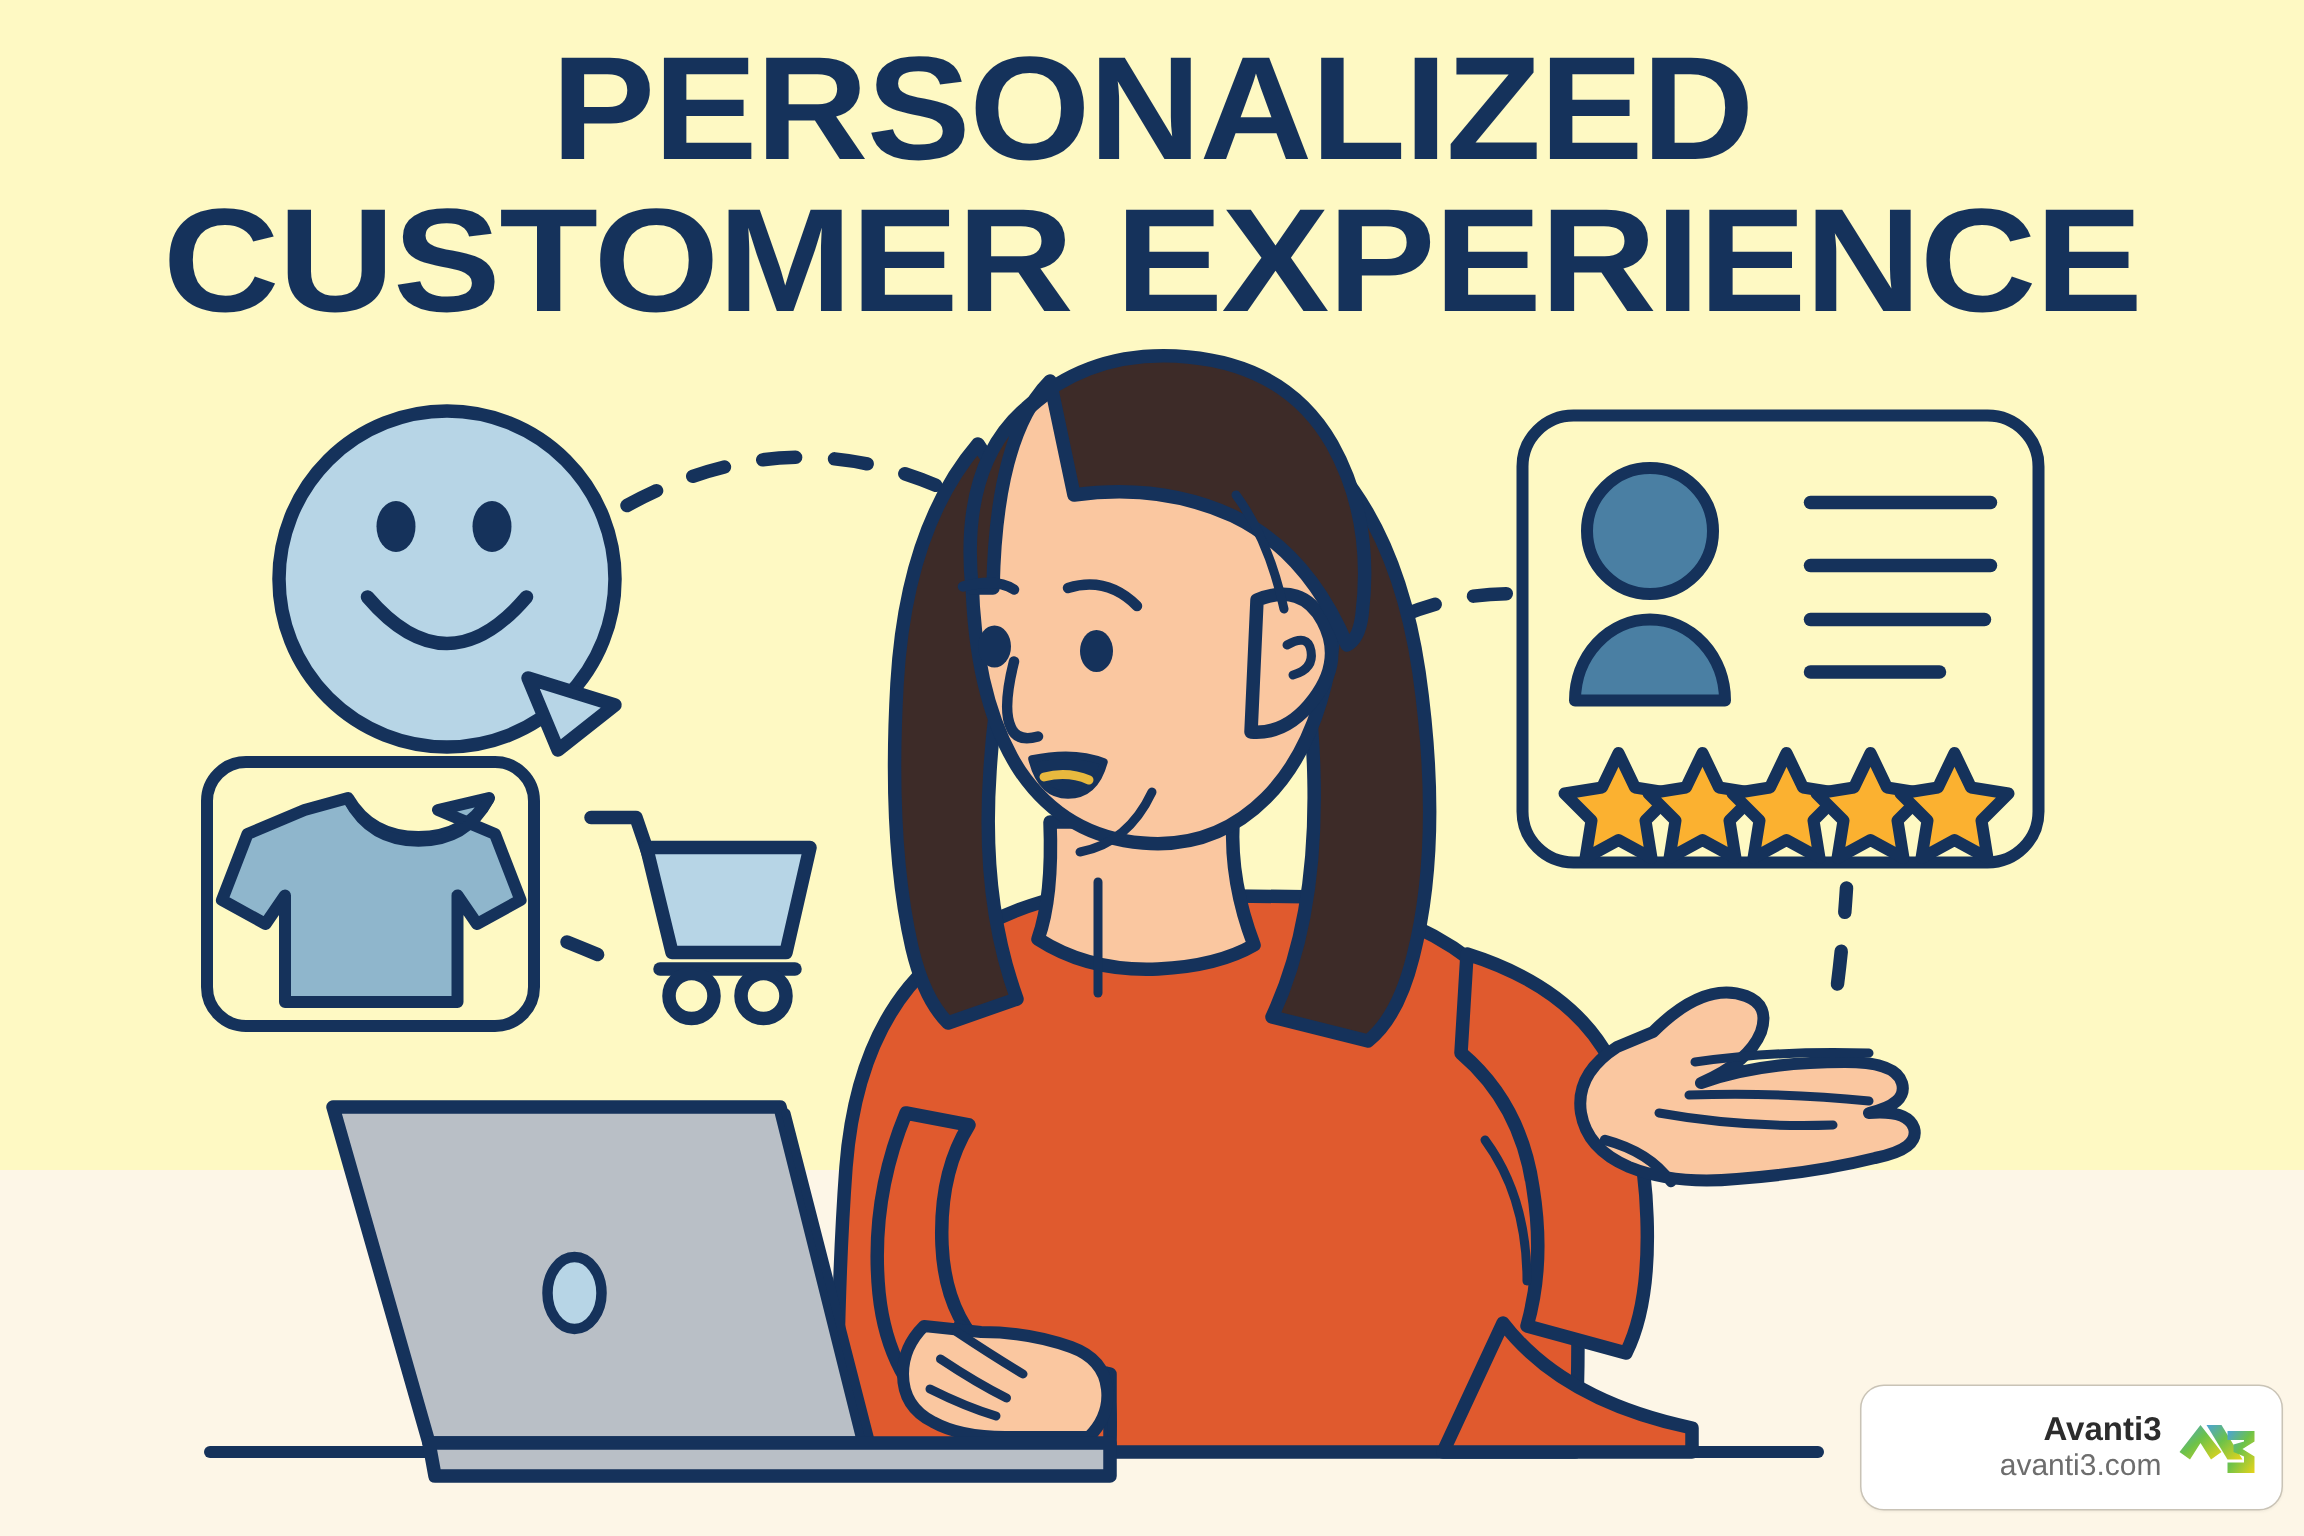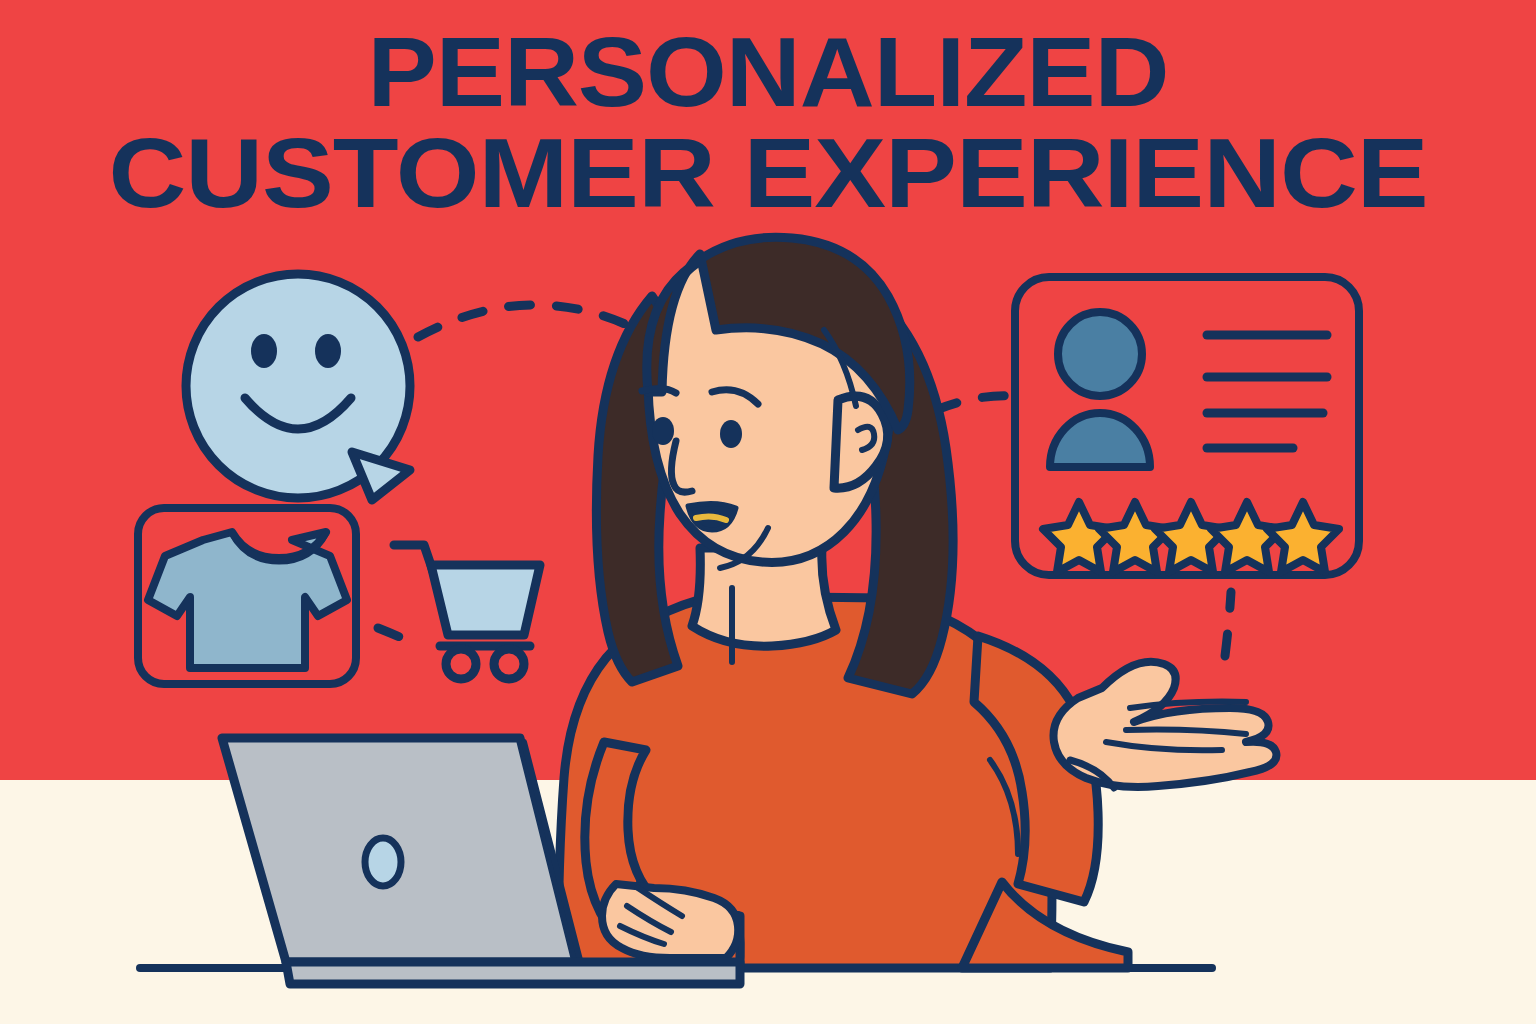--- a/index.html
+++ b/index.html
@@ -1,21 +1,21 @@
 <!DOCTYPE html>
 <html><head>
 <meta charset="utf-8">
 <style>
   html,body{margin:0;padding:0;}
   body{
     width:1536px;height:1024px;overflow:hidden;
     background:#fdf6e7;
     font-family:"Liberation Sans", sans-serif;
   }
-  #stage{position:relative;width:1536px;height:780px;background:#ef4444;}
+  #stage{position:relative;width:1536px;height:780px;background:#fef9c3;}
 
   
   .title-block{
     position:absolute;left:0;top:24px;width:1536px;
     text-align:center;
     pointer-events:none;
   }
   .title-line{
     display:block;
     color:#15325b;
@@ -281,14 +281,34 @@
       <path d="M222 738 L520 738 L576 962 L286 962 Z" fill="#b9bfc6" class="inkf w9"></path>
       <path d="M524 742 L580 960" class="ink w6"></path>
 
       <path d="M286 962 L740 962 L740 984 L290 984 Z" fill="#b9bfc6" class="inkf w9"></path>
 
       <ellipse cx="383" cy="862" rx="18" ry="24" fill="#b7d5e6" class="inkf w7"></ellipse>
     </g>
 
   </svg>
 
+  <div class="badge">
+    <div class="badge-text">
+      <span class="badge-name">Avanti3</span>
+      <span class="badge-url">avanti3.com</span>
+    </div>
+    <svg class="badge-logo" viewBox="0 0 56 50" xmlns="http://www.w3.org/2000/svg">
+      <defs>
+        <linearGradient id="a3grad" x1="0" y1="0" x2="1" y2="1">
+          <stop offset="0%" stop-color="#4aa3d9"></stop>
+          <stop offset="45%" stop-color="#6cc24a"></stop>
+          <stop offset="100%" stop-color="#e8d41a"></stop>
+        </linearGradient>
+      </defs>
+
+      <path d="M2 28 L16 10 L30 28 L23 33 L16 22 L9 33 Z" fill="url(#a3grad)"></path>
+      <path d="M20 10 L30 10 L44 33 L34 33 Z" fill="url(#a3grad)"></path>
+
+      <path d="M34 14 L52 14 L52 21 L44 26 L52 31 L52 42 L34 42 L34 35 L45 35 L45 31 L38 28 L38 23 L45 21 L45 20 L34 20 Z" fill="url(#a3grad)"></path>
+    </svg>
+  </div>
 
 </div>
 
 </body></html>

